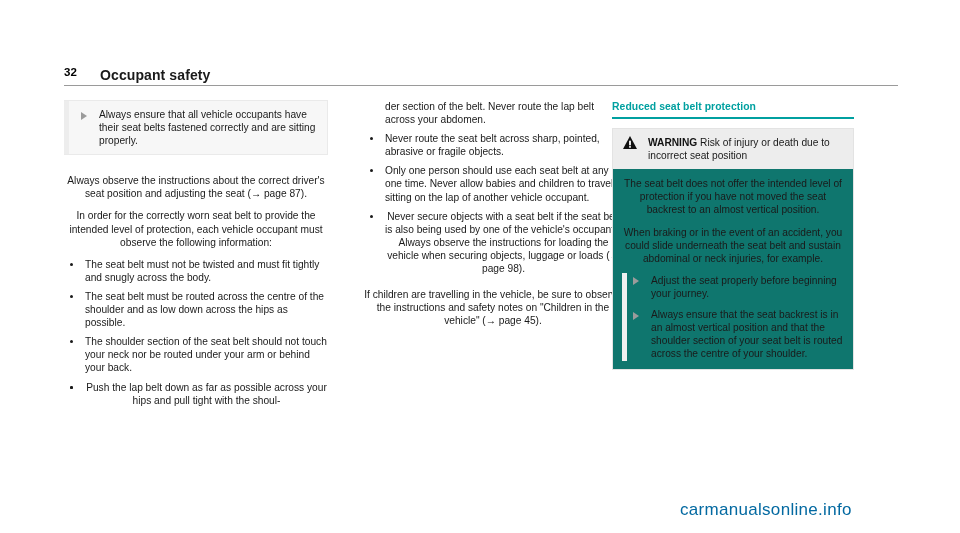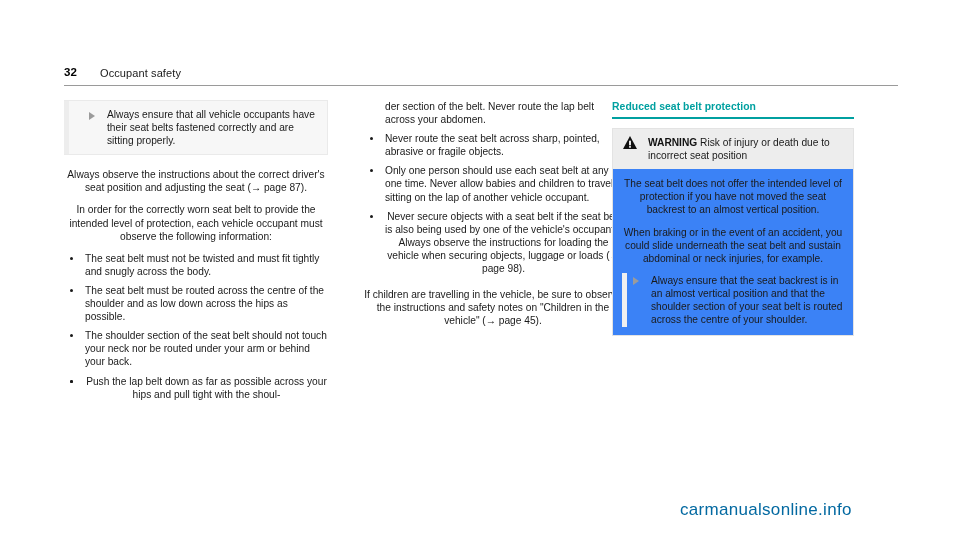--- a/index.html
+++ b/index.html
@@ -30,23 +30,24 @@
     top: 0;
     font-size: 11.5px;
     font-weight: bold;
     letter-spacing: 0.2px;
     color: #000;
   }
   .page-header .chapter {
     position: absolute;
     left: 36px;
     top: 0.5px;
-    font-size: 11px;
+    font-size: 14px;
     color: #1a1a1a;
     letter-spacing: 0.1px;
+    font-weight: bold;
   }
   .header-rule {
     position: absolute;
     left: 64px;
     top: 85px;
     width: 834px;
     height: 1px;
     background: #9a9a9a;
   }
 
@@ -66,22 +67,22 @@
     margin: 0 0 9px 0;
     text-align: center;
   }
 
   
   .note-box {
     position: relative;
     background: #f7f7f7;
     border: 1px solid #eaeaea;
     border-left: none;
-    padding: 7px 8px 7px 12px;
-    margin-bottom: 13px;
+    padding: 7px 8px 7px 4px;
+    margin-bottom: 19px;
   }
   .note-box::before {
     content: "";
     position: absolute;
     left: 0; top: 0; bottom: 0;
     width: 5px;
     background: #ededed;
   }
 
   
@@ -142,21 +143,21 @@
   }
   .section-rule {
     height: 2px;
     background: #00a0a0;
     margin-bottom: 9px;
   }
 
   
   .warning-box {
     border: 1px solid #e3e3e3;
-    background: #3b82f6;
+    background: #0f766e;
   }
   .warning-head {
     background: #ededed;
     padding: 7px 9px 7px 9px;
     position: relative;
     min-height: 26px;
     box-sizing: border-box;
   }
   .warning-head-inner {
     padding-left: 26px;
@@ -291,20 +292,24 @@
     </div>
 
     <div class="warning-body">
       <p>The seat belt does not offer the intended level of protection if you have not moved the seat backrest to an almost vertical position.</p>
       <p>When braking or in the event of an accident, you could slide underneath the seat belt and sustain abdominal or neck injuries, for example.</p>
 
       <div class="act-wrap">
         <ul class="action-list">
           <li>
             <span class="tri-icon"></span>
+            <span>Adjust the seat properly before beginning your journey.</span>
+          </li>
+          <li>
+            <span class="tri-icon"></span>
             <span>Always ensure that the seat backrest is in an almost vertical position and that the shoulder section of your seat belt is routed across the centre of your shoulder.</span>
           </li>
         </ul>
       </div>
     </div>
 
   </div>
 </div>
 
 <div class="watermark">carmanualsonline.info</div>

